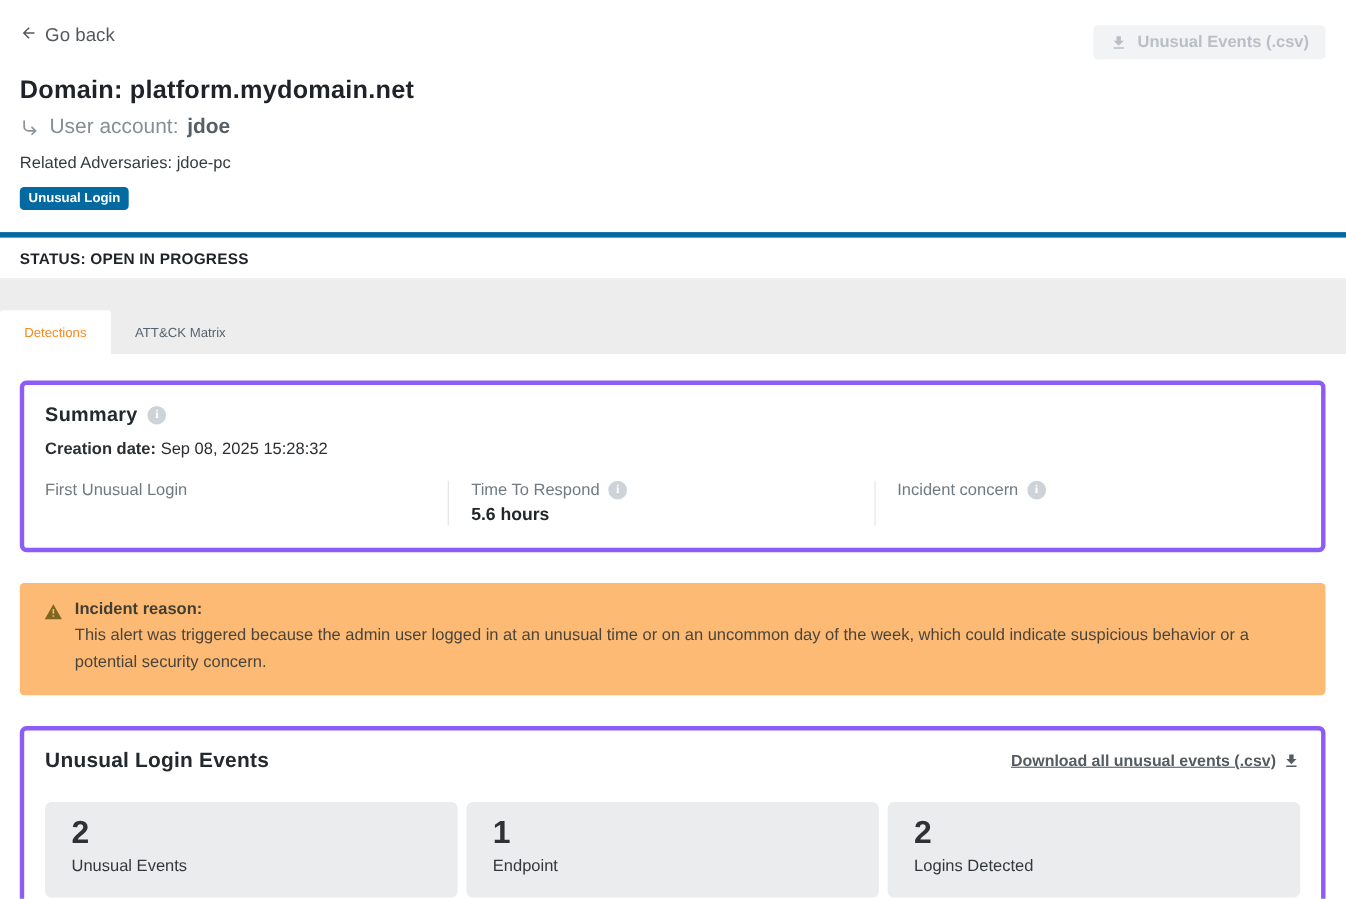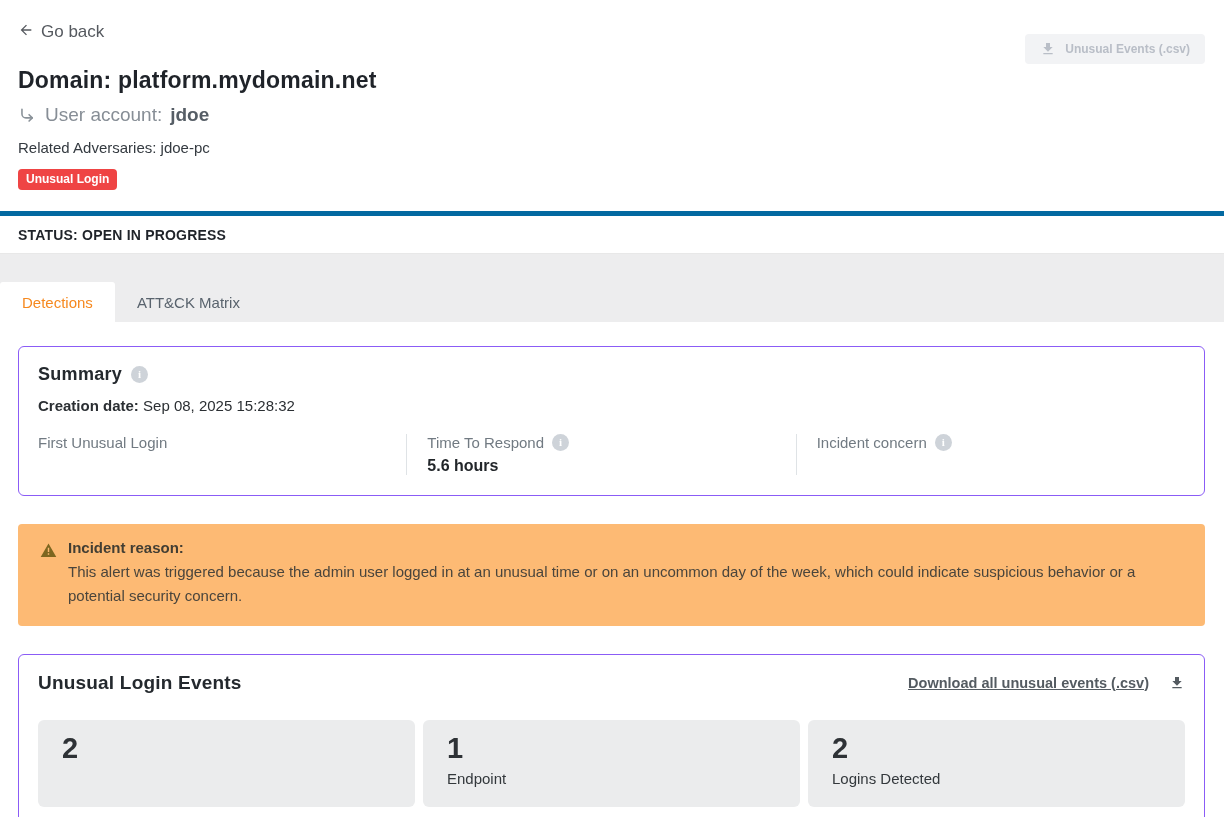--- a/index.html
+++ b/index.html
@@ -11,62 +11,62 @@
   }
   svg { display: block; }
 
   
   .page-header { position: relative; padding: 22px 19px 0 18px; height: 211px; }
   .go-back {
     display: inline-flex; align-items: flex-start; gap: 7px;
     color: #55595f; font-size: 17px; font-weight: 400; cursor: pointer;
   }
   .export-btn {
-    position: absolute; top: 34px; right: 19px;
+    position: absolute; top: 23px; right: 19px;
     display: inline-flex; align-items: center; gap: 9px;
     background: #f2f3f5; color: #b9bec7;
-    font-size: 12px; font-weight: 700;
+    font-size: 15px; font-weight: 700;
     padding: 7px 15px; border-radius: 4px; border: none;
     cursor: default;
   }
   .page-title { margin-top: 25px; font-size: 23px; font-weight: 700; color: #1f2329; letter-spacing: .2px; }
   .user-line {
     margin-top: 10px; display: flex; align-items: center; gap: 8px;
     font-size: 19px; color: #878e96;
   }
   .user-line .uav { color: #565e66; font-weight: 600; }
   .related-line { margin-top: 13px; font-size: 15px; color: #343a40; }
   .badge {
     display: inline-block; margin-top: 13px;
-    background: #ef4444; color: #ffffff;
+    background: #0369a1; color: #ffffff;
     font-size: 12px; font-weight: 700;
     padding: 3px 8px 4px; border-radius: 4px;
   }
 
   
   .status-bar {
     height: 43px; border-top: 5px solid #0369a1; border-bottom: 1px solid #e8e8e8;
     display: flex; align-items: center; gap: 22px; padding: 0 18px; background: #fff;
   }
   .status-text { font-size: 14px; font-weight: 700; color: #1f2329; letter-spacing: .2px; }
   .last-action { font-size: 14.5px; color: #2b2f33; }
 
   
   .tab-strip { background: #ededee; height: 68px; display: flex; align-items: flex-end; }
   .tab {
     height: 40px; display: flex; align-items: center; justify-content: center;
-    padding: 12px 22px; font-size: 15px; color: #59636d; cursor: pointer;
+    padding: 12px 22px; font-size: 12px; color: #59636d; cursor: pointer;
     border-top-left-radius: 3px; border-top-right-radius: 3px;
   }
   .tab.active { background: #ffffff; color: #f6891f; font-weight: 500; }
 
   
   .content { background: #ffffff; padding: 24px 19px 0 18px; }
   .card {
-    border: 1px solid #8b5cf6; border-radius: 6px; background: #ffffff;
+    border: 4px solid #8b5cf6; border-radius: 6px; background: #ffffff;
   }
 
   
   .summary-card { padding: 17px 19px 20px; margin-bottom: 28px; }
   .card-heading-row { display: flex; align-items: center; gap: 9px; }
   .card-heading { font-size: 18px; font-weight: 700; color: #24292e; letter-spacing: .3px; }
   .info-icon {
     width: 17px; height: 17px; border-radius: 50%;
     background: #ced3d9; color: #ffffff;
     font-size: 11px; font-weight: 700; line-height: 17px; text-align: center;
@@ -88,21 +88,21 @@
   }
   .warning-icon { flex: 0 0 auto; margin-top: 3px; }
   .warning-title { font-size: 15px; font-weight: 700; color: #433e33; }
   .warning-body { margin-top: 4px; font-size: 15px; color: #4a453c; line-height: 1.62; max-width: 1108px; }
 
   
   .events-card { padding: 17px 19px 60px; }
   .events-header { display: flex; align-items: center; justify-content: space-between; }
   .events-title { font-size: 19px; font-weight: 700; color: #24292e; letter-spacing: .2px; }
   .download-link {
-    display: inline-flex; align-items: center; gap: 20px;
+    display: inline-flex; align-items: center; gap: 6px;
     font-size: 14.5px; font-weight: 600; color: #545b61; cursor: pointer;
   }
   .download-link .link-text { text-decoration: underline; }
   .stats-row { display: flex; gap: 8px; margin-top: 26px; }
   .stat-box {
     flex: 1 1 0; background: #ebeced; border-radius: 6px;
     padding: 12px 24px 20px;
   }
   .stat-value { font-size: 29px; font-weight: 700; color: #2e3236; }
   .stat-label { margin-top: 5px; font-size: 15px; color: #33383c; }
@@ -212,20 +212,21 @@
         <span>
           <svg width="16" height="16" viewBox="0 0 24 24" fill="#545b61">
               <path d="M19 9h-4V3H9v6H5l7 7 7-7zm-14 9v2h14v-2H5z"></path>
             </svg>
         </span>
       </span>
     </div>
     <div class="stats-row">
       <div class="stat-box">
         <div class="stat-value">2</div>
+        <div class="stat-label">Unusual Events</div>
       </div>
       <div class="stat-box">
         <div class="stat-value">1</div>
         <div class="stat-label">Endpoint</div>
       </div>
       <div class="stat-box">
         <div class="stat-value">2</div>
         <div class="stat-label">Logins Detected</div>
       </div>
     </div>

